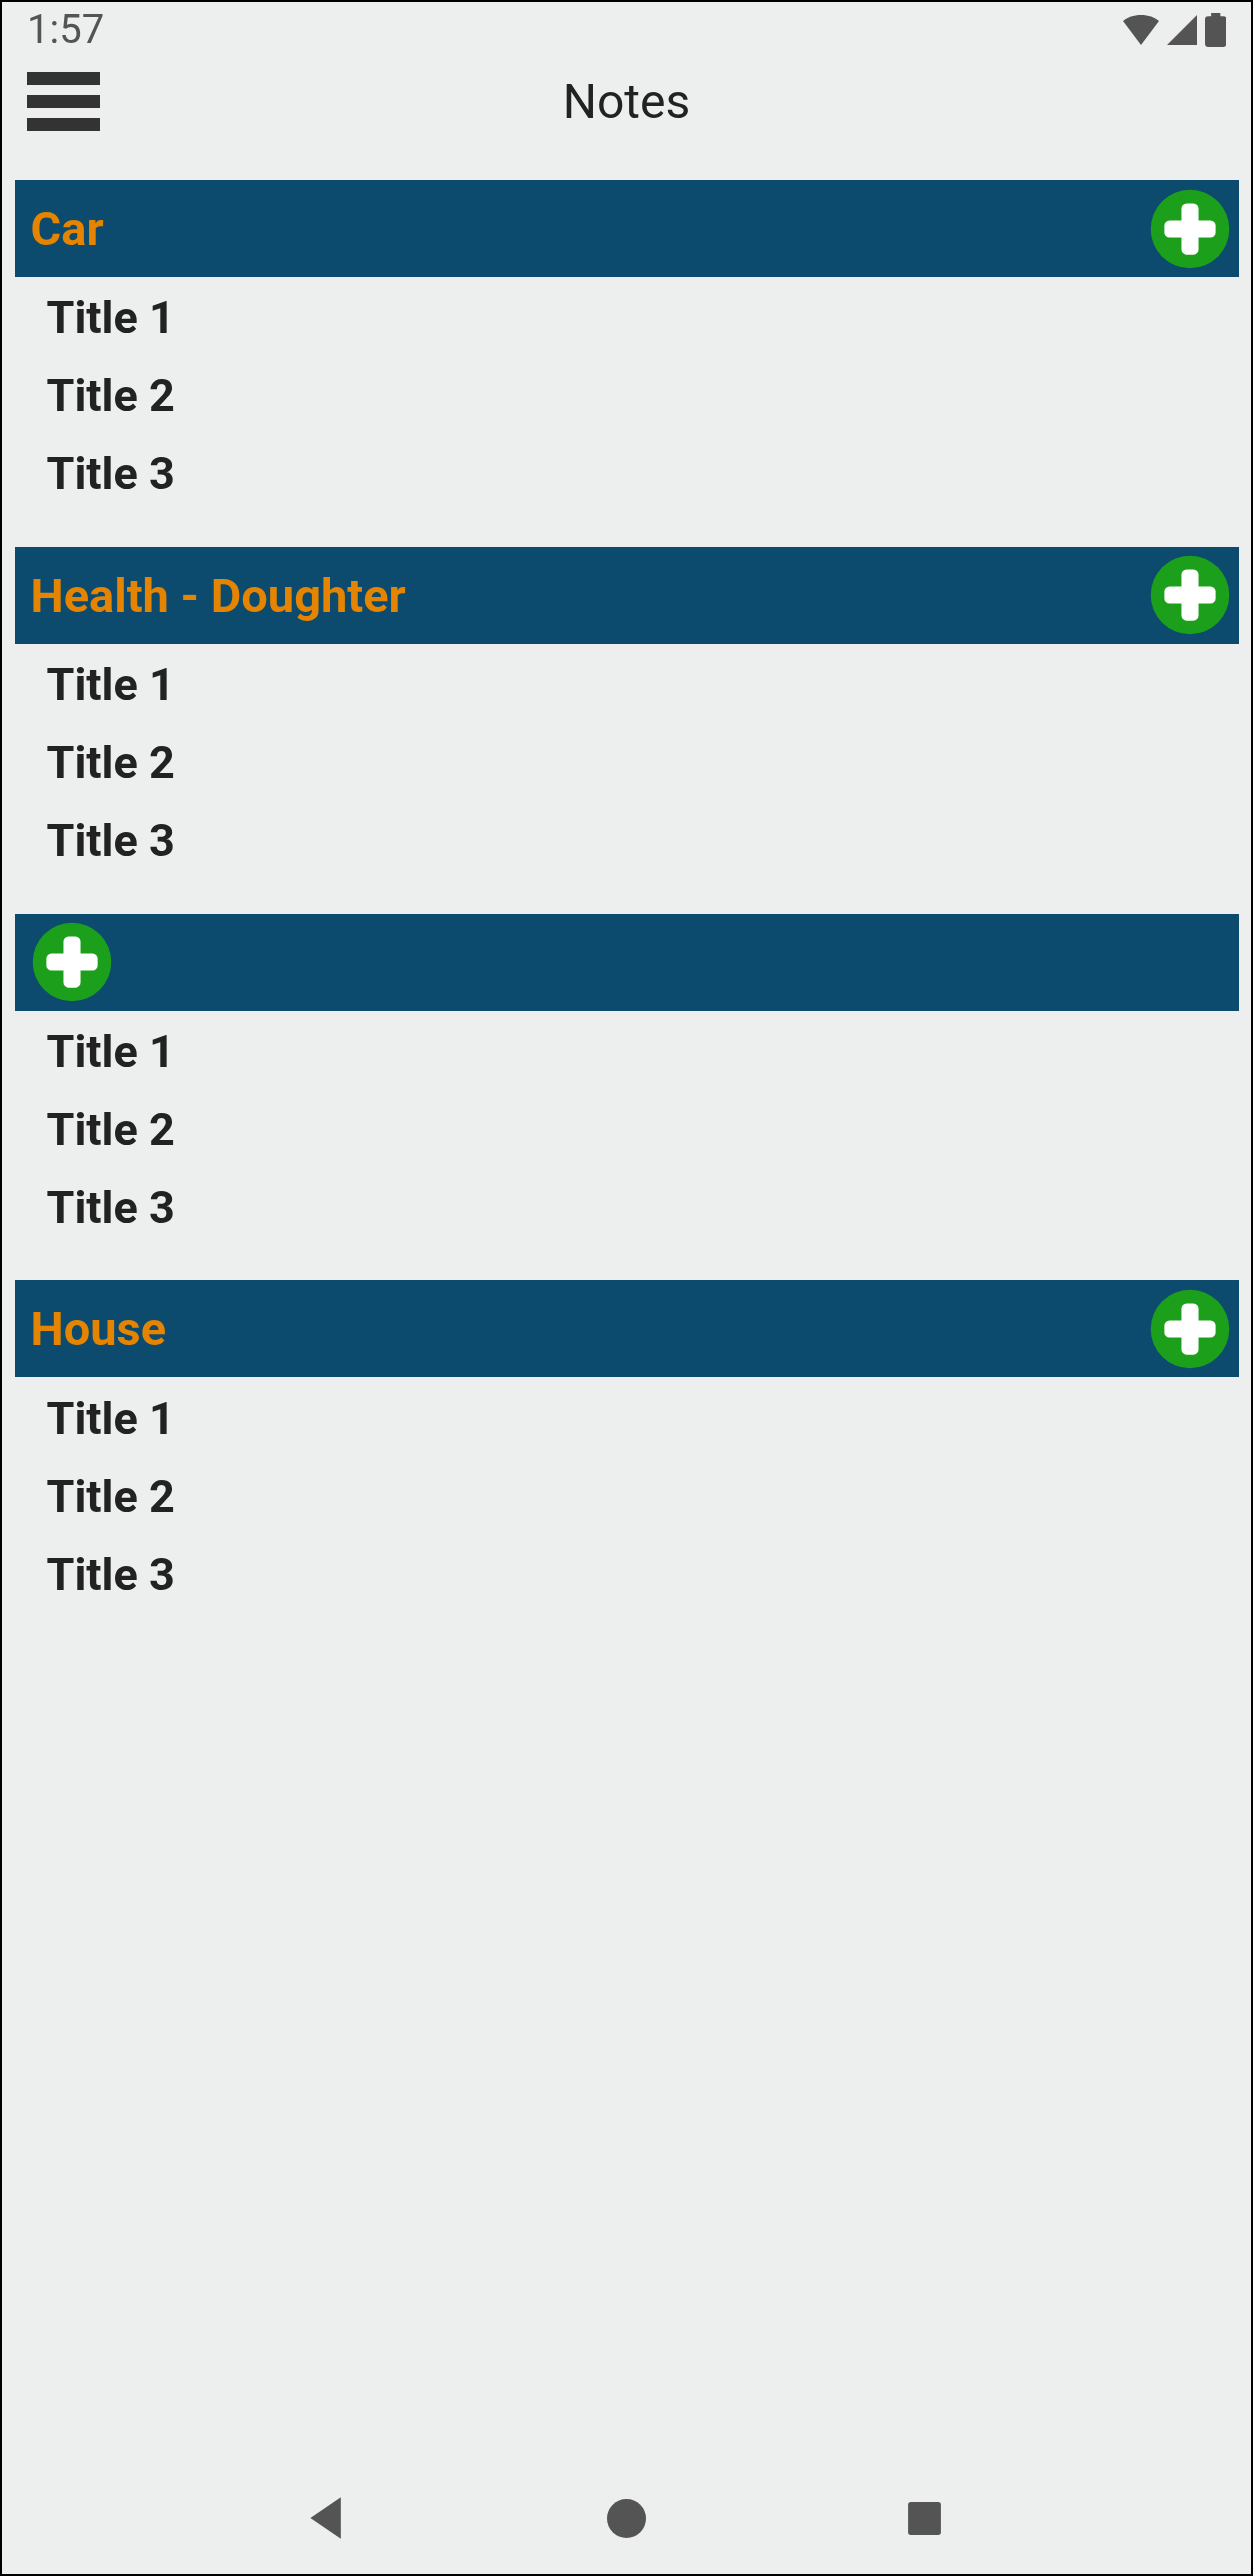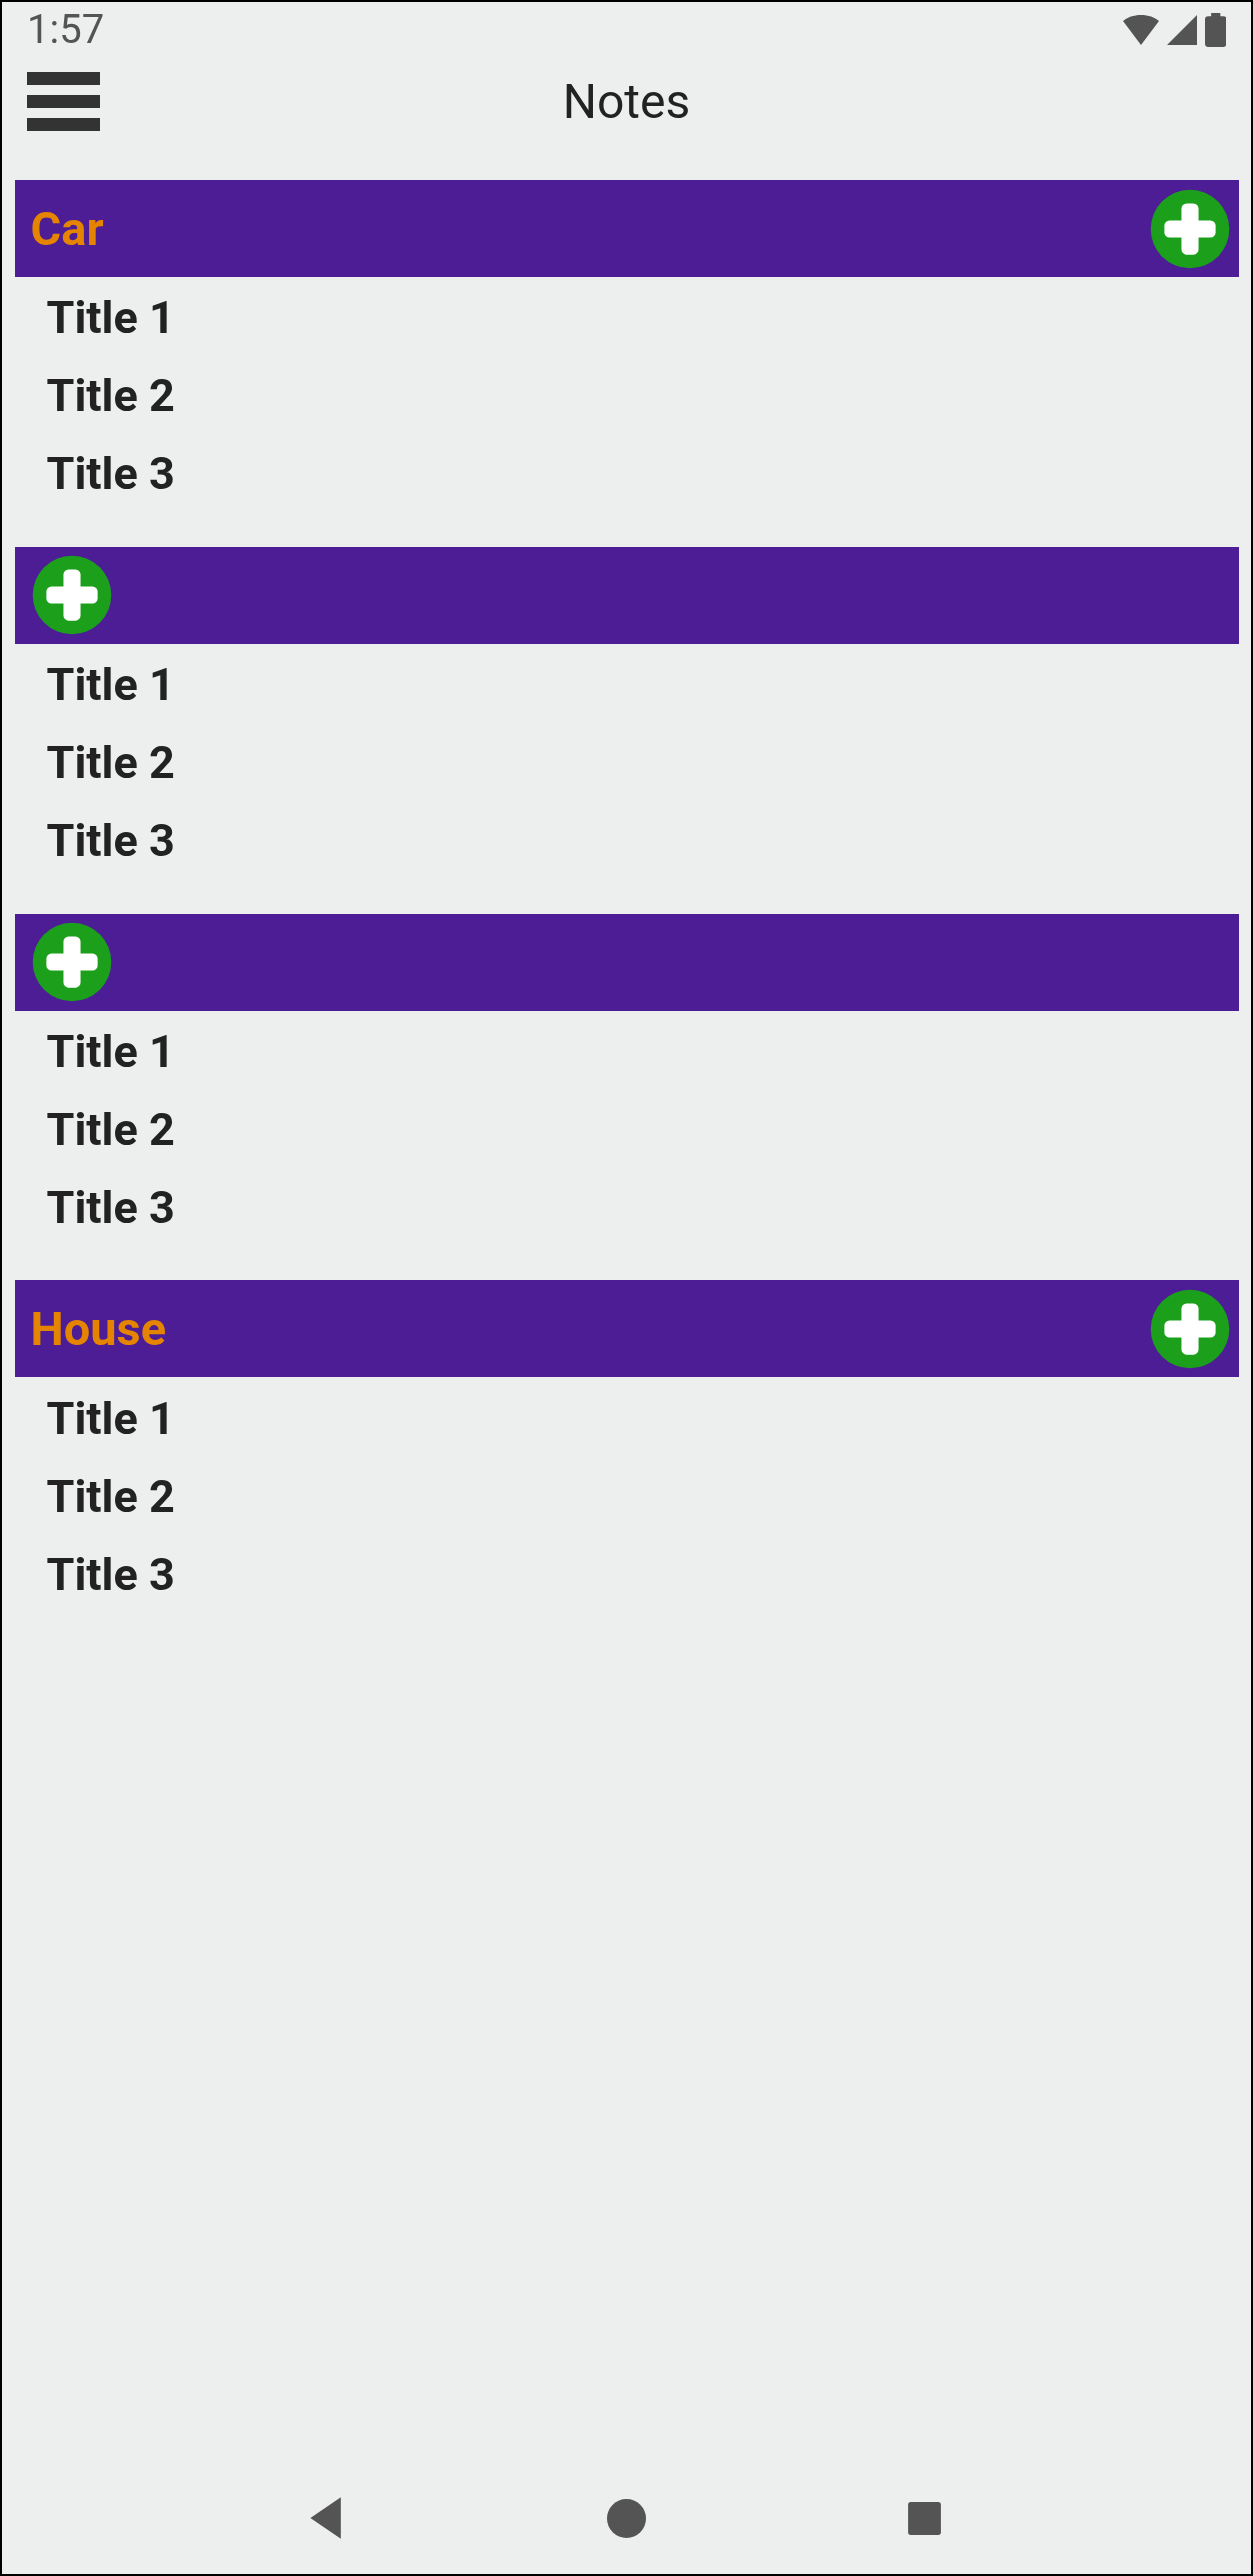--- a/index.html
+++ b/index.html
@@ -61,21 +61,21 @@
       width: 100%;
       text-align: center;
       font-size: 48px;
       color: #222;
       font-weight: 400;
     }
     .content {
       padding: 34px 12.5px 0 12.5px;
     }
     .category-header {
-      background: #4c1d95;
+      background: #0c4a6e;
       display: flex;
       align-items: center;
       justify-content: space-between;
       height: 97px;
       padding: 0 7.2px 0 16px;
     }
     .category-title {
       color: #e48400;
       font-size: 47px;
       font-weight: 700;
@@ -155,20 +155,21 @@
         </svg>
       </div>
     </div>
     <div class="note-list">
       <div class="note-item">Title 1</div>
       <div class="note-item">Title 2</div>
       <div class="note-item">Title 3</div>
     </div>
 
     <div class="category-header">
+      <span class="category-title">Health - Doughter</span>
       <div class="add-button">
         <svg width="82" height="82" viewBox="0 0 48 48">
           <circle cx="24" cy="24" r="23" fill="#1ca01c"></circle>
           <rect x="9" y="19" width="30" height="10" rx="3" fill="#fff"></rect>
           <rect x="19" y="9" width="10" height="30" rx="3" fill="#fff"></rect>
         </svg>
       </div>
     </div>
     <div class="note-list">
       <div class="note-item">Title 1</div>

